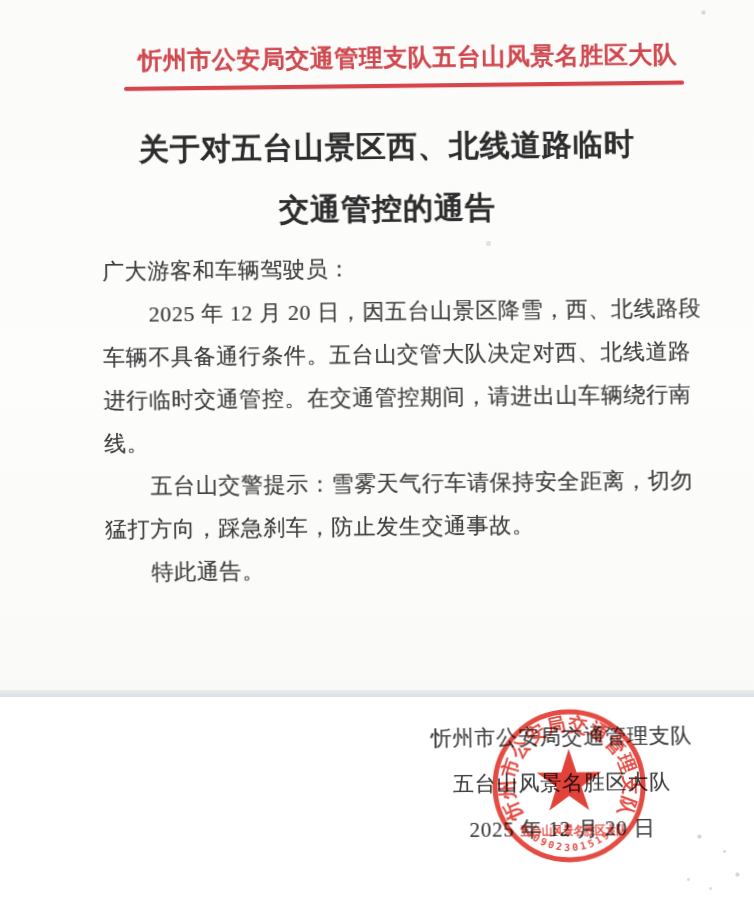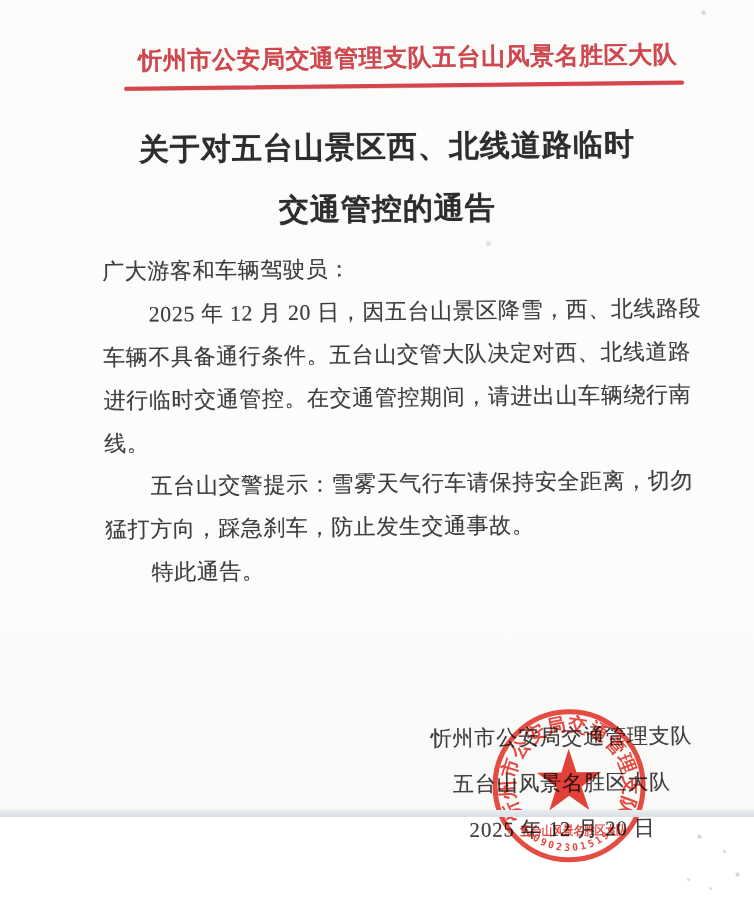--- a/index.html
+++ b/index.html
@@ -2,21 +2,21 @@
 <html><head>
 <meta charset="utf-8">
 <style>
   html,body{margin:0;padding:0;}
   body{
     width:754px;height:901px;overflow:hidden;
     background:#ffffff;
     font-family:"Liberation Serif","DejaVu Serif",serif;
   }
   .photo{
-    position:relative;width:754px;height:817px;
+    position:relative;width:754px;height:697px;
     background:linear-gradient(180deg,#fbfbfa 0%,#fdfdfc 55%,#f9f9f8 100%);
   }
   
   .sheet{
     position:absolute;inset:0;
     transform:rotate(-0.65deg);
     transform-origin:377px 430px;
   }
   .letterhead-text{
     position:absolute;left:124px;top:42px;width:576px;

